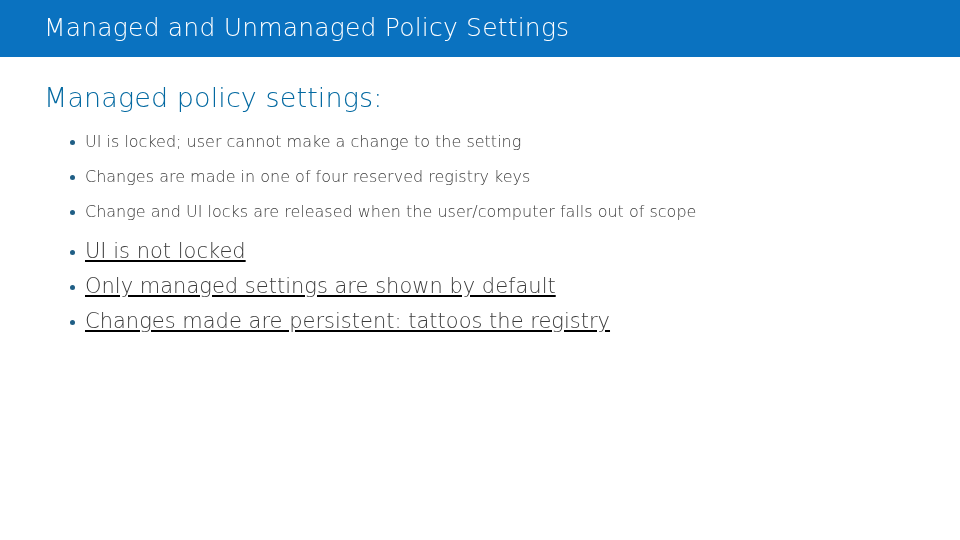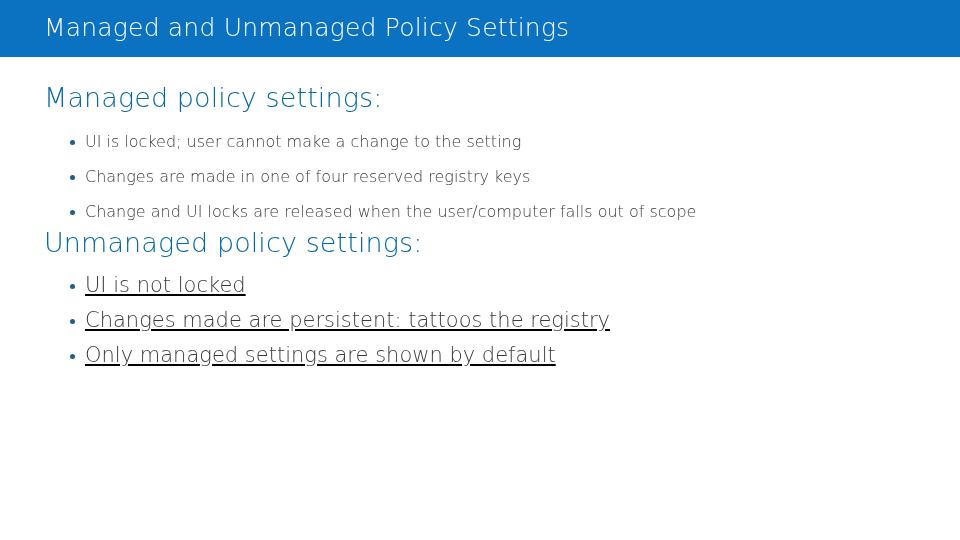--- a/index.html
+++ b/index.html
@@ -142,31 +142,30 @@
           <span>Changes are made in one of four reserved registry keys</span>
         </li>
         <li class="bullet-item">
           <span class="bullet-dot"></span>
           <span>Change and UI locks are released when the user/computer falls out of scope</span>
         </li>
       </ul>
     </section>
 
     <section class="group group-unmanaged">
-      <h2 class="group-heading">Unmanaged policy settings:</h2>
       <ul class="bullet-list">
         <li class="bullet-item">
           <span class="bullet-dot"></span>
           <span>UI is not locked</span>
         </li>
         <li class="bullet-item">
           <span class="bullet-dot"></span>
-          <span>Changes made are persistent: tattoos the registry</span>
+          <span>Only managed settings are shown by default</span>
         </li>
         <li class="bullet-item">
           <span class="bullet-dot"></span>
-          <span>Only managed settings are shown by default</span>
+          <span>Changes made are persistent: tattoos the registry</span>
         </li>
       </ul>
     </section>
 
   </div>
 </div>
 
 </body></html>

